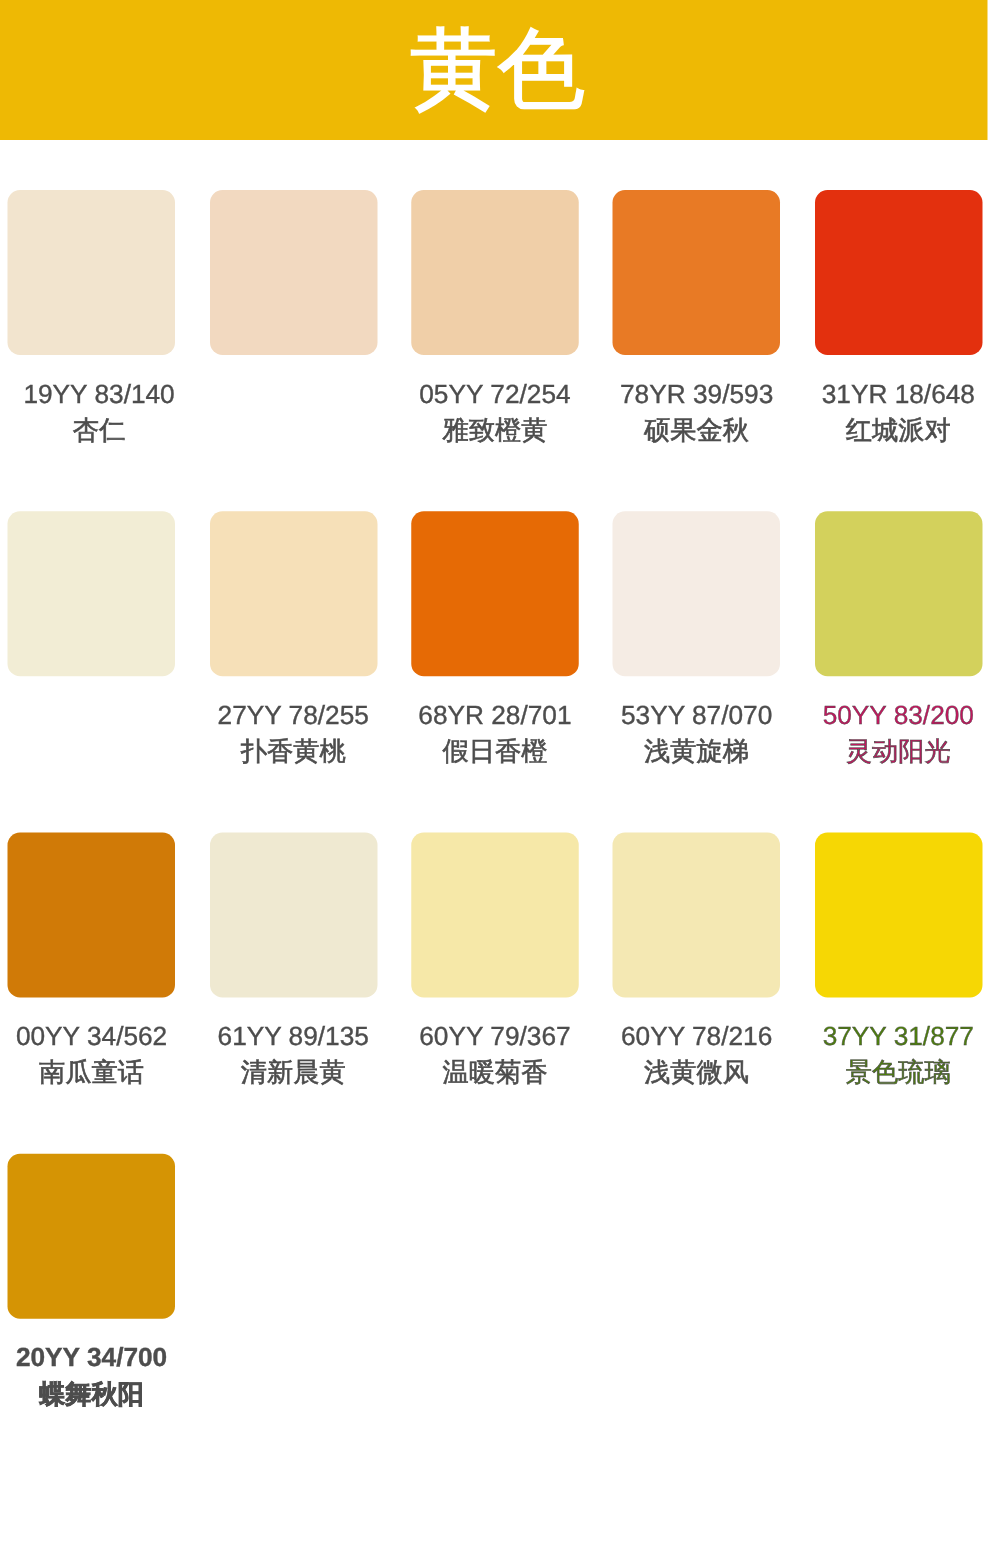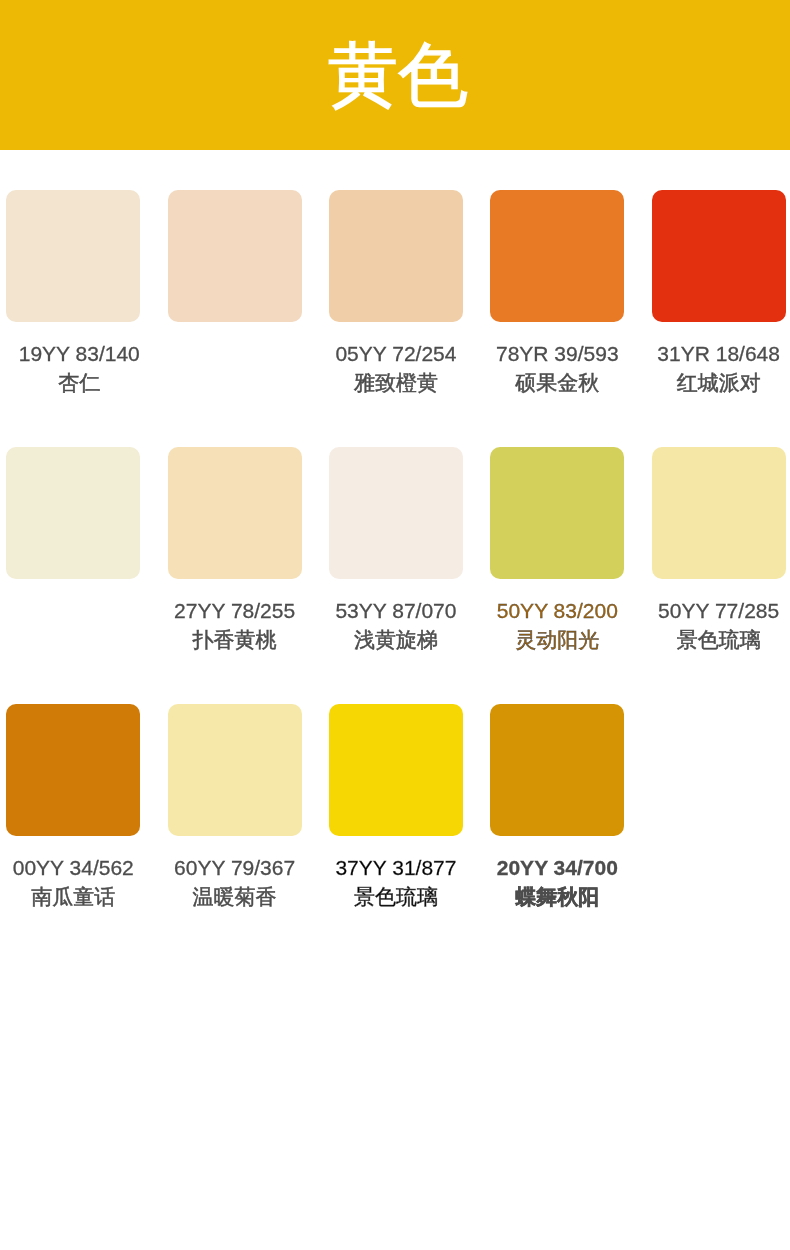--- a/index.html
+++ b/index.html
@@ -6,21 +6,21 @@
   html,body{margin:0;padding:0;}
   body{
     width:790px;height:1250px;
     background:#ffffff;
     font-family:"Liberation Sans",sans-serif;
     -webkit-font-smoothing:antialiased;
     overflow:hidden;
   }
   .page{width:790px;height:1250px;position:relative;transform:translateZ(0);}
   .header{
-    width:790px;height:150px;
+    width:790px;height:112px;
     background:#eeb904;
     display:flex;align-items:center;justify-content:center;
   }
   .header-title{
     font-size:70px;line-height:70px;color:#ffffff;
     letter-spacing:0;font-weight:400;
     -webkit-text-stroke:1.4px #ffffff;
     transform:translate(3px,-0.5px);
   }
   .grid{
@@ -85,57 +85,71 @@
       <div class="chip" style="background-color: rgb(242, 237, 213);"></div>
     </div>
     <div class="cell">
       <div class="chip" style="background-color: rgb(246, 224, 184);"></div>
       <div class="labels" style="color: rgb(77, 77, 77);">
         <div class="code">27YY 78/255</div>
         <div class="cname">扑香黄桃</div>
       </div>
     </div>
     <div class="cell">
+      <div class="chip" style="background-color: rgb(230, 106, 5);"></div>
+      <div class="labels" style="color: rgb(77, 77, 77);">
+        <div class="code">68YR 28/701</div>
+        <div class="cname">假日香橙</div>
+      </div>
+    </div>
+    <div class="cell">
       <div class="chip" style="background-color: rgb(245, 236, 228);"></div>
       <div class="labels" style="color: rgb(77, 77, 77);">
         <div class="code">53YY 87/070</div>
         <div class="cname">浅黄旋梯</div>
       </div>
     </div>
     <div class="cell">
       <div class="chip" style="background-color: rgb(211, 209, 92);"></div>
-      <div class="labels" style="color: #a16207;">
+      <div class="labels" style="color: #be185d;">
         <div class="code">50YY 83/200</div>
         <div class="cname">灵动阳光</div>
-      </div>
-    </div>
-    <div class="cell">
-      <div class="chip" style="background-color: rgb(245, 231, 166);"></div>
-      <div class="labels" style="color: rgb(77, 77, 77);">
-        <div class="code">50YY 77/285</div>
-        <div class="cname">景色琉璃</div>
       </div>
     </div>
     <div class="cell">
       <div class="chip" style="background-color: rgb(208, 122, 7);"></div>
       <div class="labels" style="color: rgb(77, 77, 77);">
         <div class="code">00YY 34/562</div>
         <div class="cname">南瓜童话</div>
       </div>
     </div>
     <div class="cell">
+      <div class="chip" style="background-color: rgb(239, 233, 209);"></div>
+      <div class="labels" style="color: rgb(77, 77, 77);">
+        <div class="code">61YY 89/135</div>
+        <div class="cname">清新晨黄</div>
+      </div>
+    </div>
+    <div class="cell">
       <div class="chip" style="background-color: rgb(246, 232, 168);"></div>
       <div class="labels" style="color: rgb(77, 77, 77);">
         <div class="code">60YY 79/367</div>
         <div class="cname">温暖菊香</div>
       </div>
     </div>
     <div class="cell">
+      <div class="chip" style="background-color: rgb(244, 232, 179);"></div>
+      <div class="labels" style="color: rgb(77, 77, 77);">
+        <div class="code">60YY 78/216</div>
+        <div class="cname">浅黄微风</div>
+      </div>
+    </div>
+    <div class="cell">
       <div class="chip" style="background-color: rgb(246, 215, 4);"></div>
-      <div class="labels" style="color: #000000;">
+      <div class="labels" style="color: #4d7c0f;">
         <div class="code">37YY 31/877</div>
         <div class="cname">景色琉璃</div>
       </div>
     </div>
     <div class="cell">
       <div class="chip" style="background-color: rgb(213, 148, 4);"></div>
       <div class="labels" style="color: rgb(77, 77, 77); font-weight: bold;">
         <div class="code">20YY 34/700</div>
         <div class="cname">蝶舞秋阳</div>
       </div>

